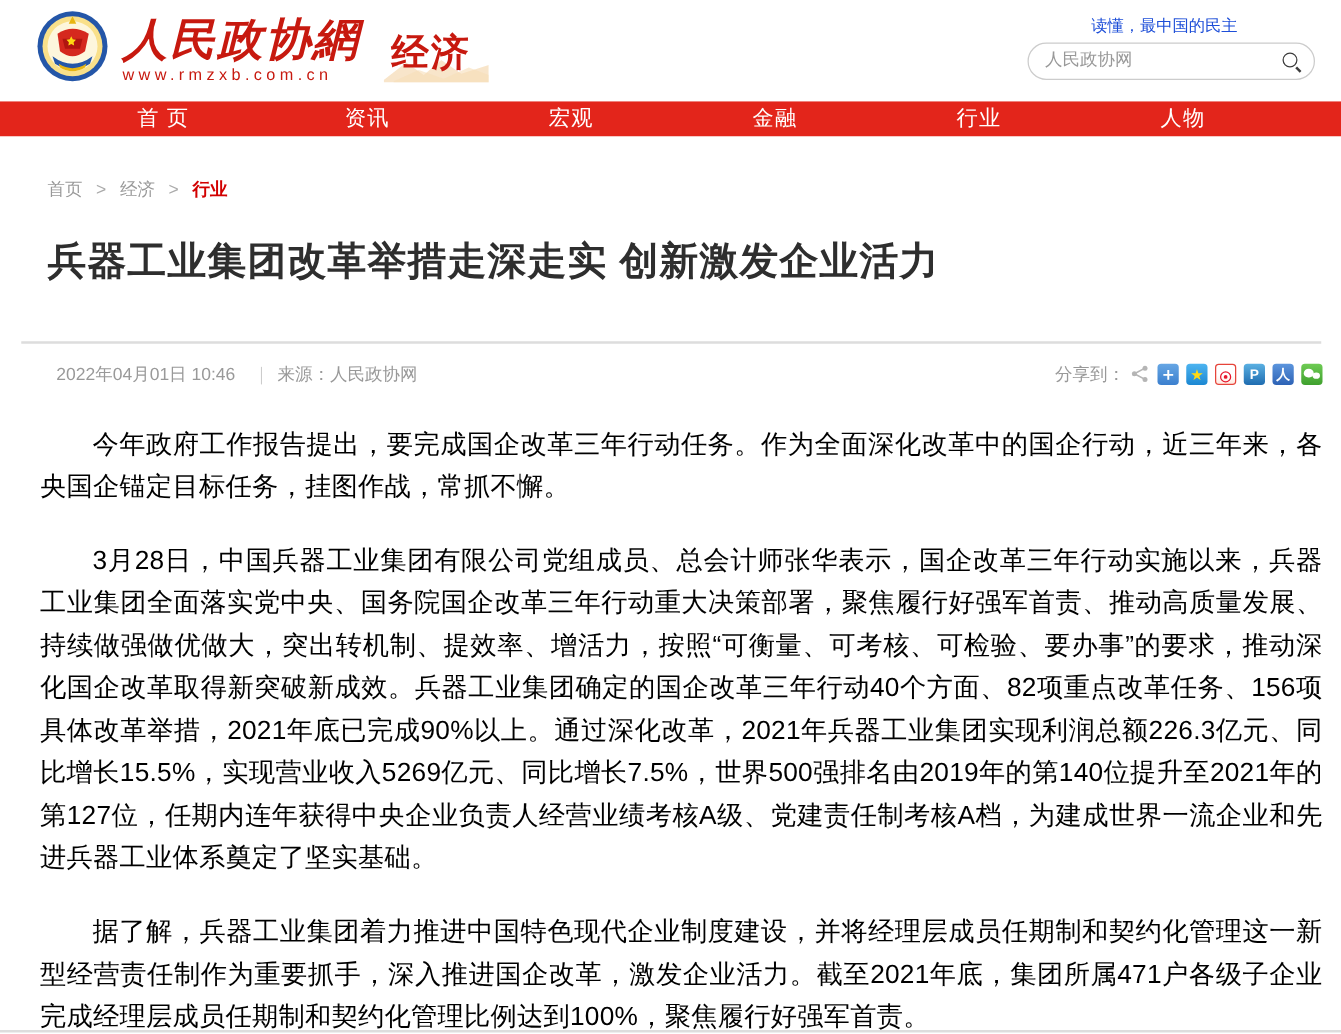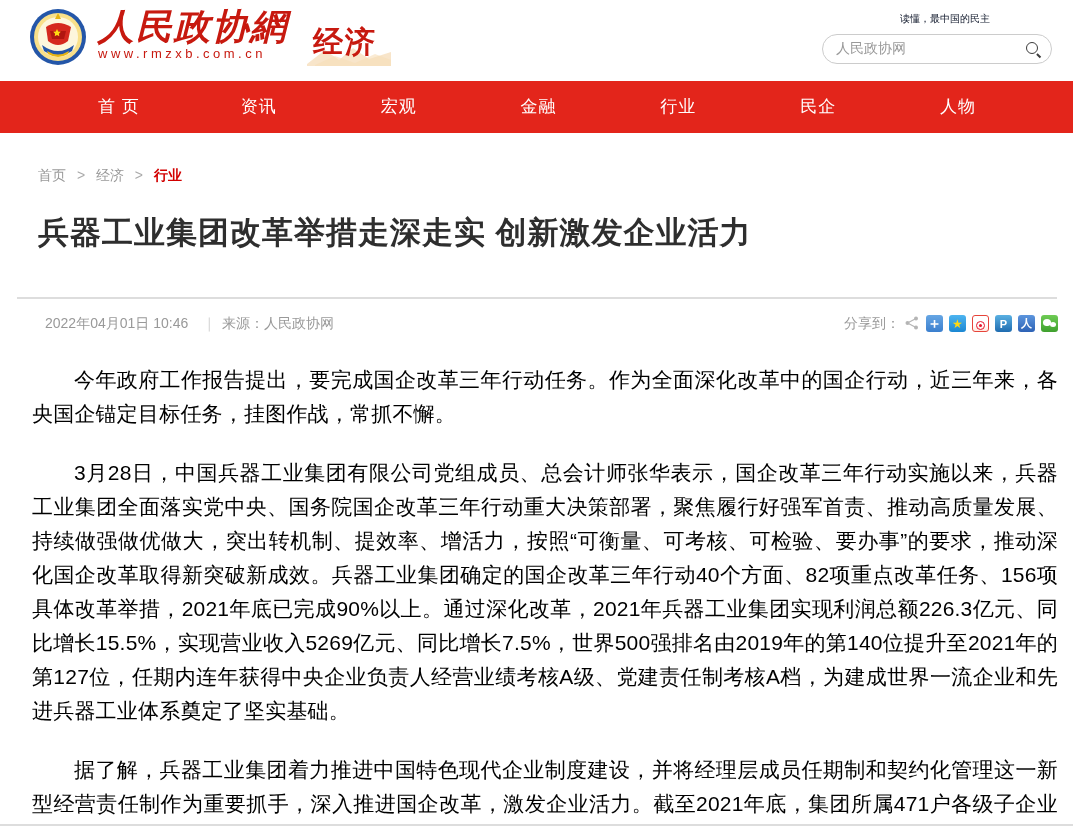--- a/index.html
+++ b/index.html
@@ -3,43 +3,43 @@
 <meta charset="utf-8">
 <style>
   * { margin:0; padding:0; box-sizing:border-box; }
   html,body { background:#fff; }
   body {
     width:1073px; height:827px; margin:0 auto; position:relative;
     font-family:"Liberation Sans","DejaVu Sans",sans-serif; color:#404040; overflow:hidden;
   }
   
   .header { height:81px; position:relative; background:#fff; }
-  .logo-group { position:absolute; left:28px; top:7px; display:flex; align-items:flex-start; }
+  .logo-group { position:absolute; left:28px; top:7px; display:flex; align-items:flex-end; }
   .emblem { width:60px; height:60px; display:block; }
   .logo-text { margin-left:10px; }
   .site-name {
     font-family:"DejaVu Serif","Liberation Serif",serif; font-style:italic; font-weight:bold;
     color:#c7190f; font-size:36px; line-height:38px; letter-spacing:2px;
   }
   .site-url { color:#c7190f; font-size:13px; font-weight:normal; letter-spacing:3.5px; margin-top:1px; }
   .channel-wrap { position:relative; margin-left:28px; top:-4px; }
   .channel-name { position:relative; z-index:2; color:#c7190f; font-size:30px; font-weight:bold; letter-spacing:2px; }
   .channel-decor { position:absolute; left:-6px; top:22px; z-index:1; }
-  .slogan { position:absolute; right:83px; top:12px; font-size:10px; color:#0f172a; }
+  .slogan { position:absolute; right:83px; top:12px; font-size:13px; color:#1d4ed8; }
   .search-box {
     position:absolute; right:21px; top:34px; width:230px; height:30px;
     border:1px solid #ccc; border-radius:16px; display:flex; align-items:center; padding:0 10px 0 13px; background:#fff;
   }
   .search-input { border:none; outline:none; flex:1; font-size:14px; color:#333; background:transparent; font-family:Liberation Serif, serif; }
   .search-input::placeholder { color:#999; }
   .mag { width:15px; height:15px; position:relative; flex:0 0 auto; }
   .mag::before { content:""; position:absolute; left:0; top:0; width:10px; height:10px; border:1.8px solid #3c3c3c; border-radius:50%; }
   .mag::after { content:""; position:absolute; left:11px; top:11px; width:5px; height:1.8px; background:#3c3c3c; transform:rotate(45deg); transform-origin:left center; }
   
-  .nav { height:52px; background:#e3251b; display:flex; align-items:center; padding:0 45px 0 49px;justify-content:center; }
+  .nav { height:28px; background:#e3251b; display:flex; align-items:center; padding:0 45px 0 49px;justify-content:center; }
   .nav-item { flex:1; text-align:center; color:#fff; font-size:17px; letter-spacing:1px; cursor:pointer; line-height:40px; }
   
   .breadcrumb { margin:34px 0 0 38px; font-size:14px; color:#999; }
   .breadcrumb a { text-decoration:none; color:#999; cursor:pointer; }
   .crumb-sep { margin:0 7px; color:#aaa; }
   .crumb-current { color:#d20000; font-weight:bold; }
   
   .article-title { margin:27px 0 0 38px; font-size:31px; font-weight:bold; color:#2e2e2e; letter-spacing:1px; }
   .divider { margin:43px auto 0 auto; width:1040px; border-top:2px solid #ddd; }
   .meta-row { margin:16px 15px 0 45px; display:flex; align-items:center; font-size:14px; color:#999; }
@@ -105,21 +105,20 @@
     <span class="mag"></span>
   </div>
 </div>
 
 <div class="nav">
   <span class="nav-item">首 页</span>
   <span class="nav-item">资讯</span>
   <span class="nav-item">宏观</span>
   <span class="nav-item">金融</span>
   <span class="nav-item">行业</span>
-  <span class="nav-item">民企</span>
   <span class="nav-item">人物</span>
 </div>
 
 <div class="breadcrumb">
   <a>首页</a>
   <span class="crumb-sep">&gt;</span>
   <a>经济</a>
   <span class="crumb-sep">&gt;</span>
   <span class="crumb-current">行业</span>
 </div>

